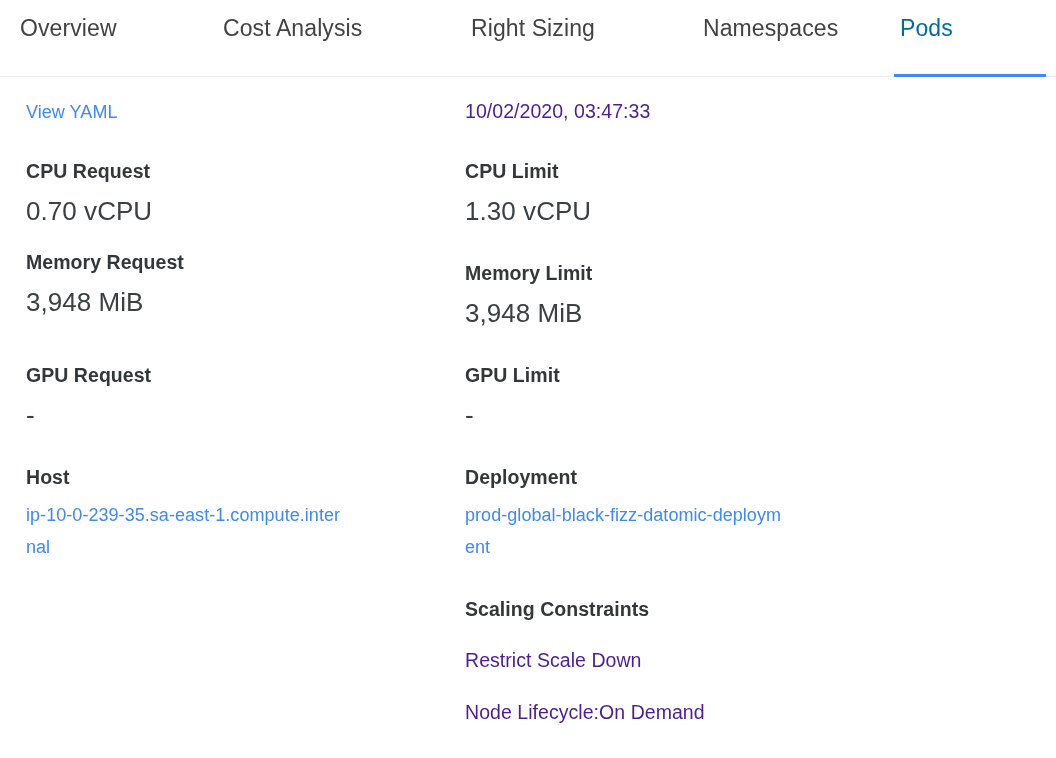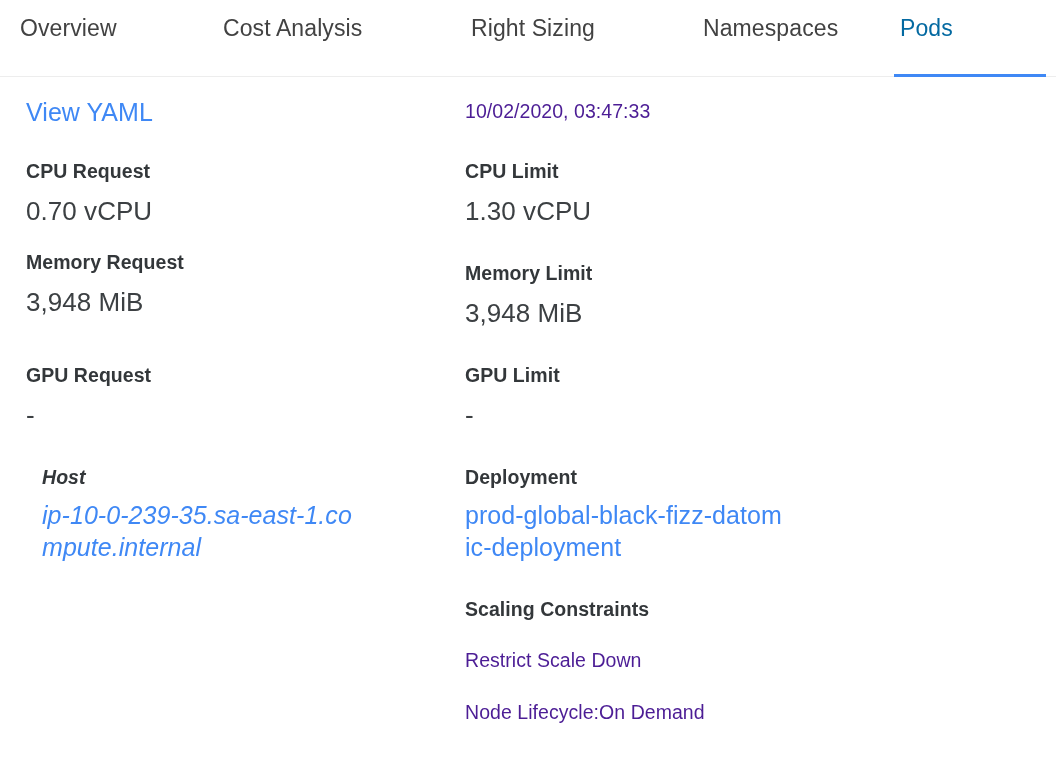--- a/index.html
+++ b/index.html
@@ -97,21 +97,21 @@
     font-weight: 400;
     color: #3c4043;
     line-height: 26px;
     letter-spacing: 0.05px;
   }
 
   .link {
     color: #3f88f5;
     text-decoration: none;
     cursor: pointer;
-    font-size: 25px;
+    font-size: 18px;
     font-weight: 400;
     line-height: 32px;
     letter-spacing: 0.05px;
     display: inline-block;
     max-width: 322px;
     word-break: break-all;
     overflow-wrap: anywhere;
   }
 
   .plain-line {
@@ -164,21 +164,21 @@
       <div class="field" style="position:absolute; left:0; top:172px;">
         <div class="field-label">Memory Request</div>
         <div class="field-value" style="margin-top:14px;">3,948 MiB</div>
       </div>
 
       <div class="field" style="position:absolute; left:0; top:285px;">
         <div class="field-label">GPU Request</div>
         <div class="field-value" style="margin-top:14px;">-</div>
       </div>
 
-      <div class="field" style="position:absolute; left:16px; top:387px;font-style:italic;">
+      <div class="field" style="position:absolute; left:0; top:387px;">
         <div class="field-label">Host</div>
         <div style="margin-top:9px;">
           <a class="link">ip-10-0-239-35.sa-east-1.compute.internal</a>
         </div>
       </div>
 
     </div>
 
     <div class="col col-right">
 

